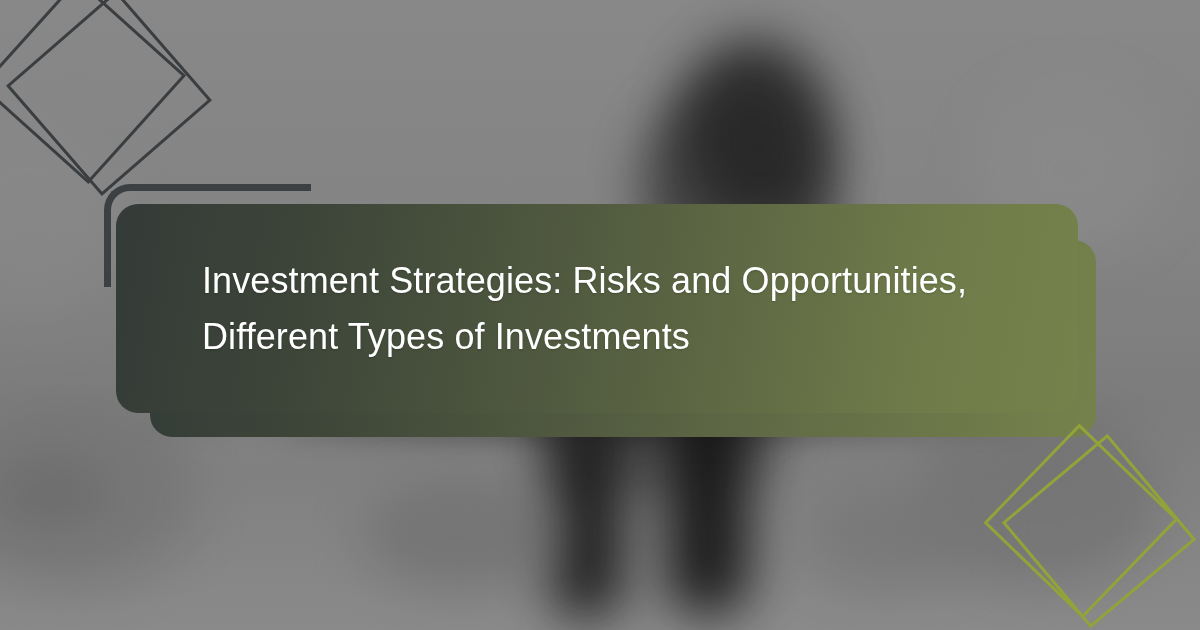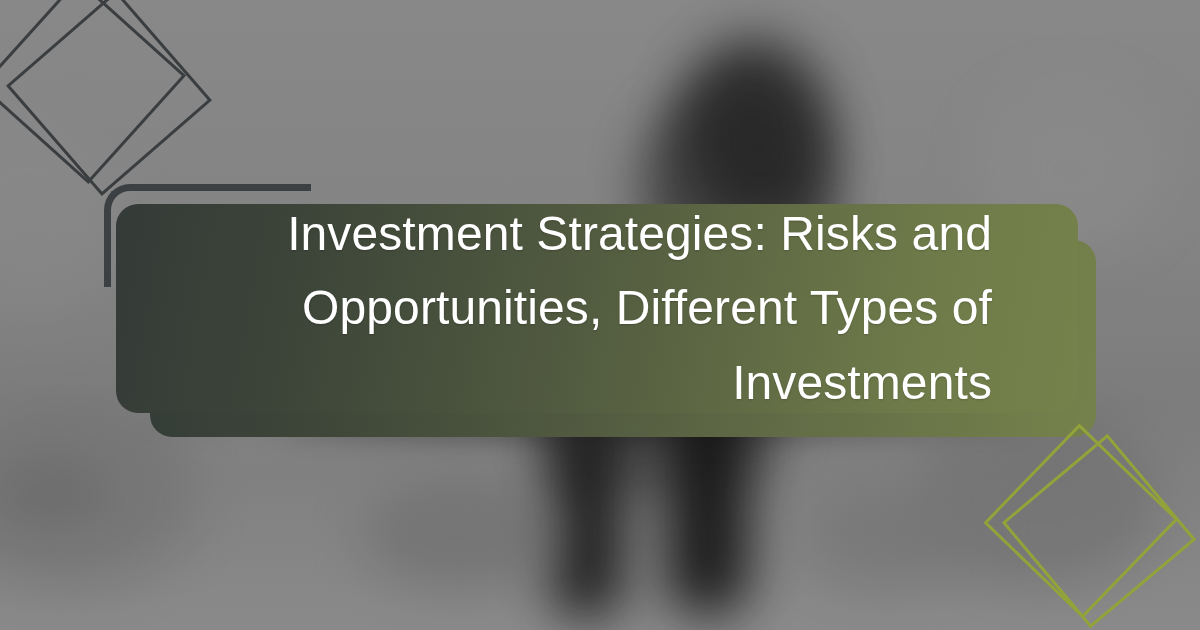--- a/index.html
+++ b/index.html
@@ -67,22 +67,22 @@
     background:radial-gradient(ellipse at center,rgba(0,0,0,.32) 0%,rgba(0,0,0,0) 72%);
     filter:blur(8px);
   }
 
   
   .title-wrap{
     position:absolute;left:116px;top:204px;width:962px;height:209px;
     display:flex;align-items:center;justify-content:center;
   }
   .title{
-    margin:0;color:#ffffff;font-weight:400;font-size:48px;line-height:1.55;
-    text-align:right;max-width:790px;letter-spacing:.1px;
+    margin:0;color:#ffffff;font-weight:400;font-size:36px;line-height:1.55;
+    text-align:left;max-width:790px;letter-spacing:.1px;
     text-shadow:0 1px 2px rgba(0,0,0,.18);
   }
 </style>
 </head>
 <body>
 
 <div class="stage">
 
   <div class="bg">
     <div class="bg-base"></div>

